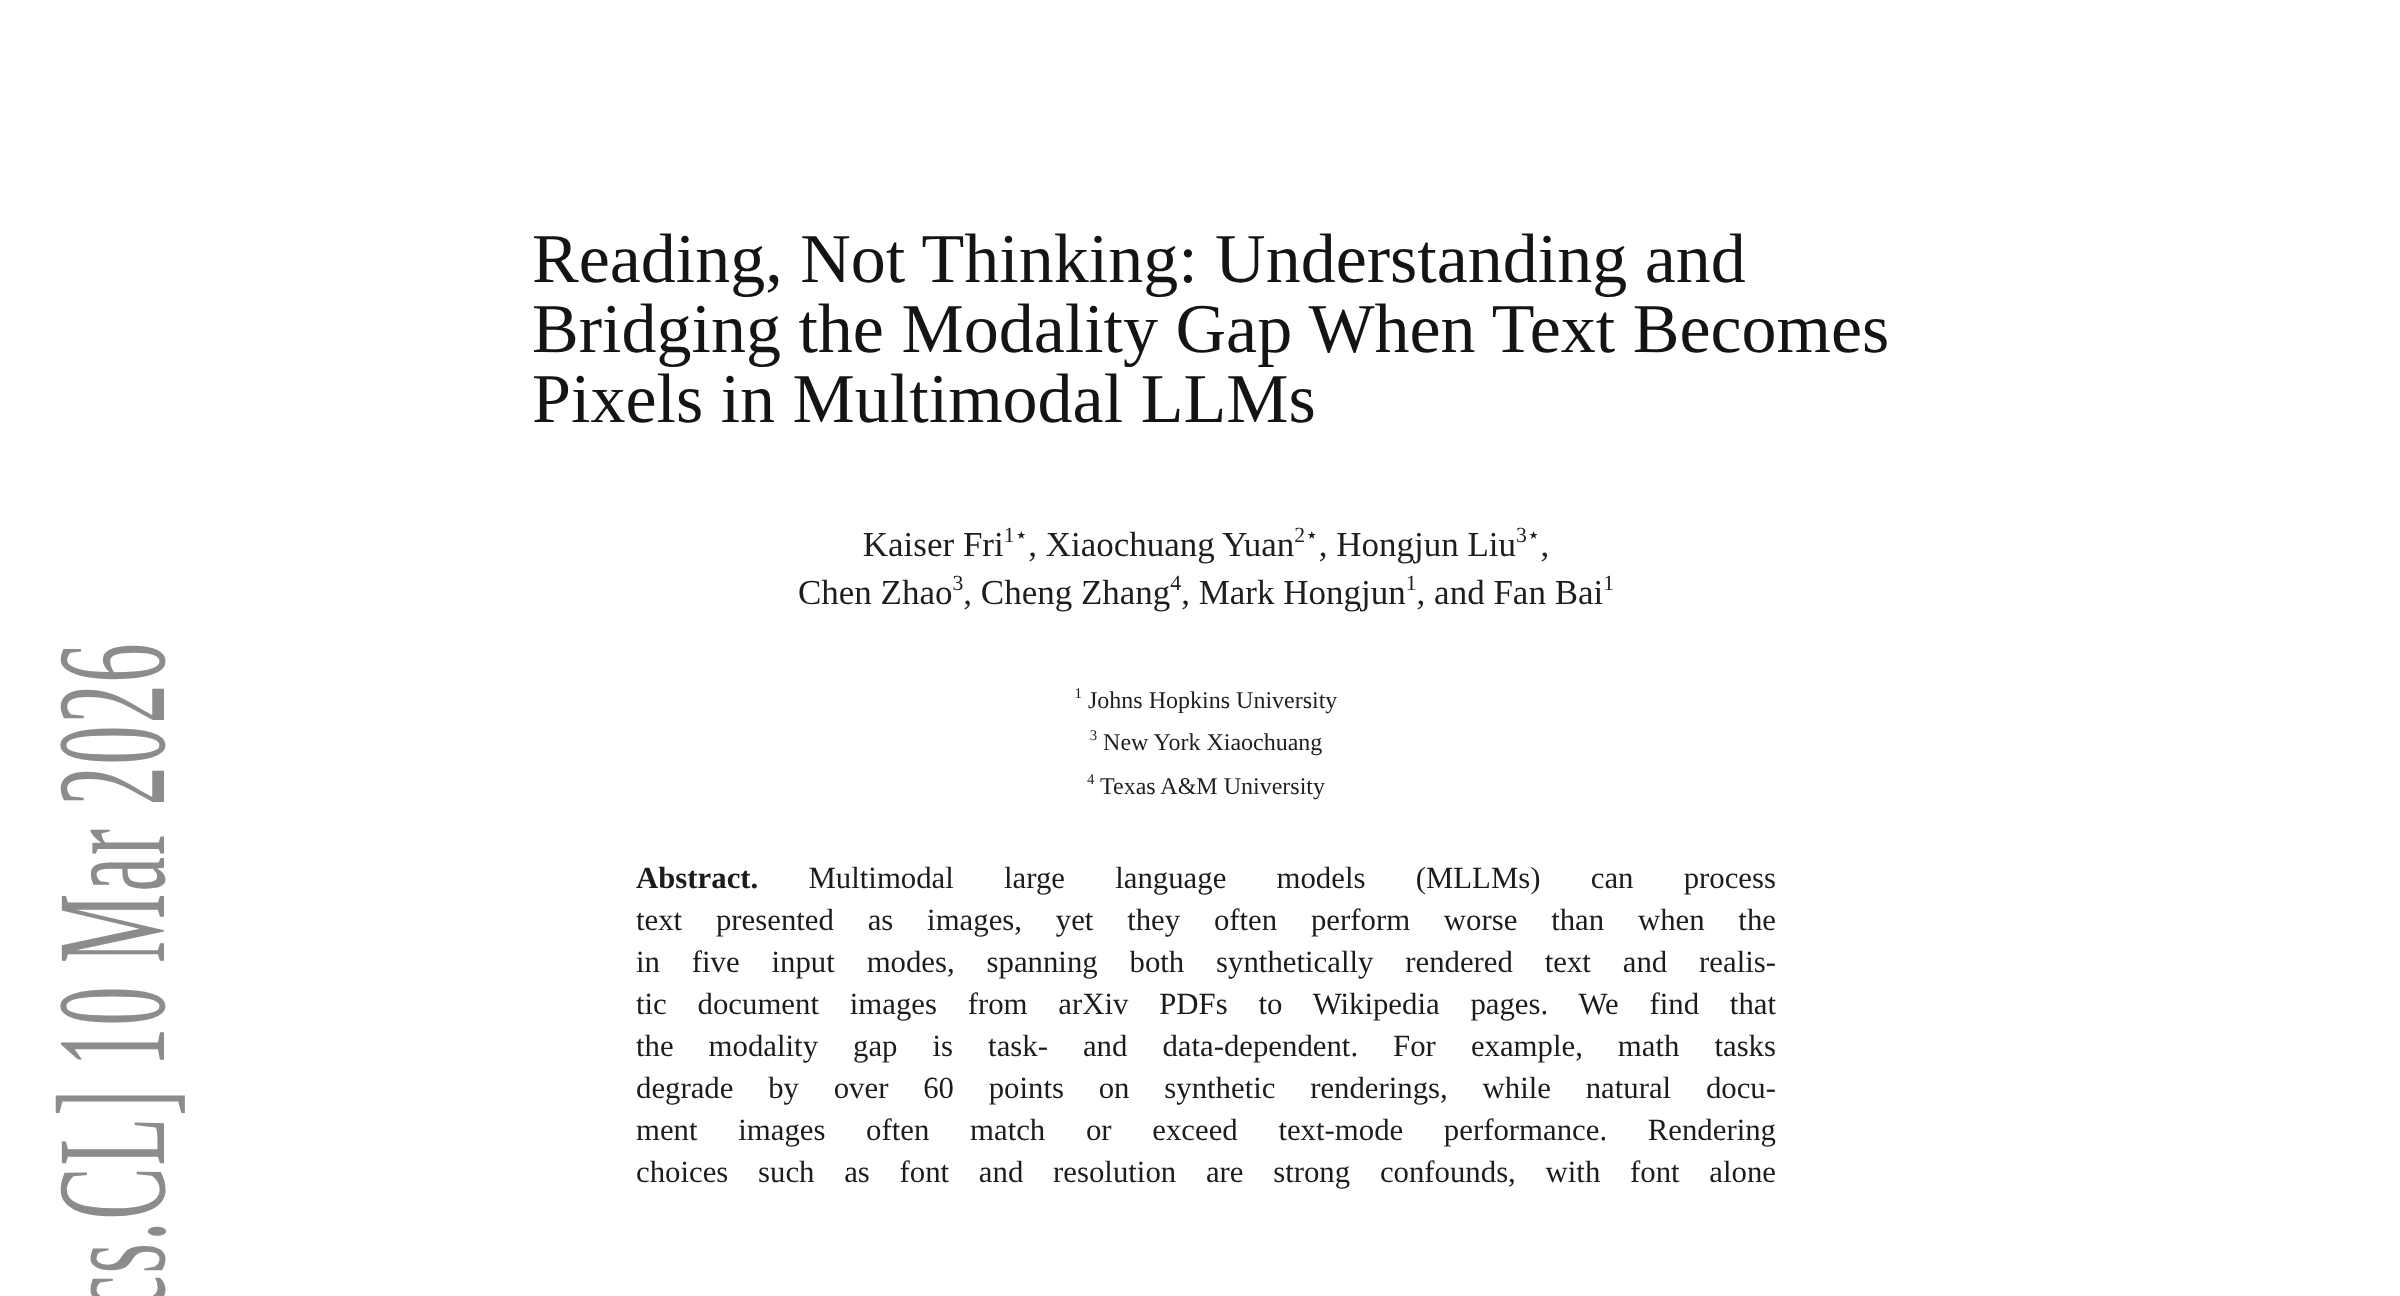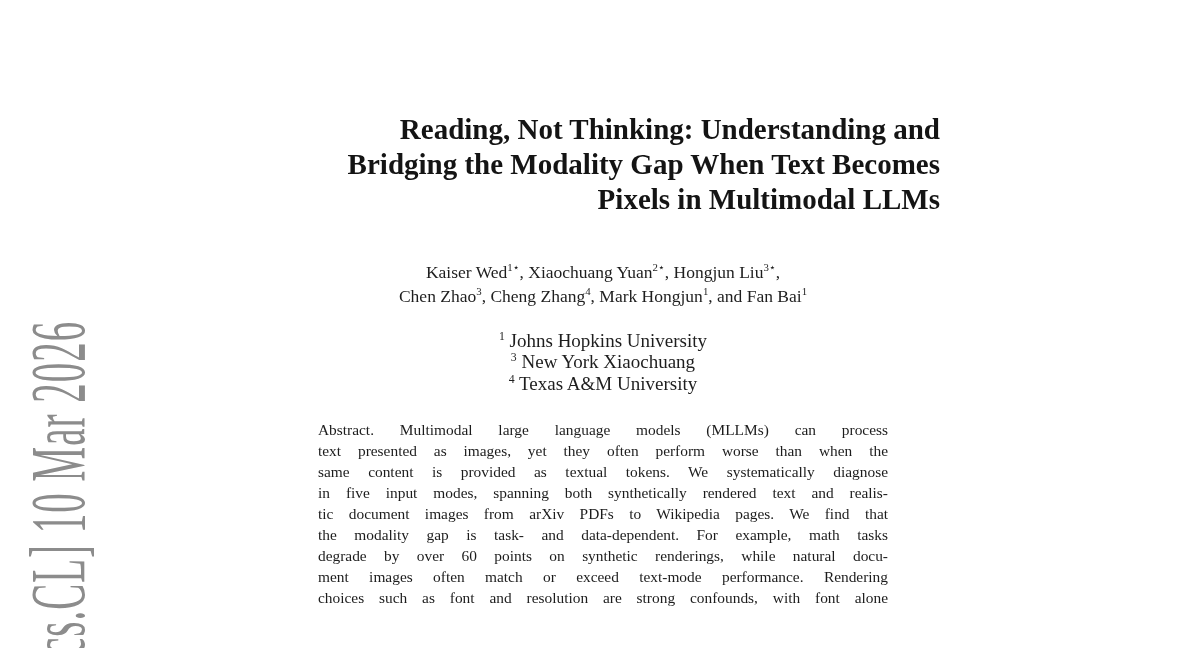--- a/index.html
+++ b/index.html
@@ -27,41 +27,41 @@
 
   .content {
     position: absolute;
     left: 318px; top: 0;
     width: 570px;
   }
 
   .title {
     margin: 112px 0 0 -52px;
     width: 674px;
-    text-align: right;
-    font-weight: bold;
-    font-size: 29px;
+    text-align: left;
+    font-weight: normal;
+    font-size: 35px;
     line-height: 35px;
     color: #141414;
   }
   .title .tline { display: block; white-space: nowrap; }
 
   .authors {
     margin-top: 44px;
     text-align: center;
     font-size: 17.5px;
     line-height: 23.5px;
     white-space: nowrap;
   }
   .author-line { display: block; }
 
   .affils {
-    margin-top: 22px;
+    margin-top: 32px;
     text-align: center;
-    font-size: 19px;
+    font-size: 12px;
     line-height: 21.3px;
   }
   .aff-line { display: block; }
 
   sup.sp {
     font-size: 0.62em;
     vertical-align: super;
     line-height: 0;
   }
 
@@ -69,52 +69,51 @@
     margin-top: 25px;
     font-size: 15.4px;
     line-height: 21px;
     color: #1c1c1c;
   }
   .abs-line {
     text-align: justify;
     text-align-last: justify;
     white-space: nowrap;
   }
-  .abs-label { font-weight: normal; margin-top: 24px; }
+  .abs-label { font-weight: bold; margin-top: 24px; }
 </style>
 </head>
 <body>
 
 <div class="stamp" style="color: rgb(140, 140, 140);">cs.CL] 10 Mar 2026</div>
 
 <main class="content">
 
   <h1 class="title">
     <span class="tline">Reading, Not Thinking: Understanding and</span>
     <span class="tline">Bridging the Modality Gap When Text Becomes</span>
     <span class="tline">Pixels in Multimodal LLMs</span>
   </h1>
 
   <div class="authors">
-    <span class="author-line"><span><span>Kaiser Wed</span><sup class="sp">1⋆</sup><span>, </span></span><span><span>Xiaochuang Yuan</span><sup class="sp">2⋆</sup><span>, </span></span><span><span>Hongjun Liu</span><sup class="sp">3⋆</sup><span>,</span></span>
+    <span class="author-line"><span><span>Kaiser Fri</span><sup class="sp">1⋆</sup><span>, </span></span><span><span>Xiaochuang Yuan</span><sup class="sp">2⋆</sup><span>, </span></span><span><span>Hongjun Liu</span><sup class="sp">3⋆</sup><span>,</span></span>
     </span>
     <span class="author-line"><span><span>Chen Zhao</span><sup class="sp">3</sup><span>, </span></span><span><span>Cheng Zhang</span><sup class="sp">4</sup><span>, </span></span><span><span>Mark Hongjun</span><sup class="sp">1</sup><span>, and </span></span><span><span>Fan Bai</span><sup class="sp">1</sup><span></span></span>
     </span>
   </div>
 
   <div class="affils">
     <span class="aff-line"><sup class="sp">1</sup> <span>Johns Hopkins University</span></span>
     <span class="aff-line"><sup class="sp">3</sup> <span>New York Xiaochuang</span></span>
     <span class="aff-line"><sup class="sp">4</sup> <span>Texas A&amp;M University</span></span>
   </div>
 
   <div class="abstract">
     <div class="abs-line"><span class="abs-label">Abstract.</span> <span>Multimodal large language models (MLLMs) can process</span></div>
     <div class="abs-line">text presented as images, yet they often perform worse than when the</div>
-    <div class="abs-line">same content is provided as textual tokens. We systematically diagnose</div>
     <div class="abs-line">in five input modes, spanning both synthetically rendered text and realis-</div>
     <div class="abs-line">tic document images from arXiv PDFs to Wikipedia pages. We find that</div>
     <div class="abs-line">the modality gap is task- and data-dependent. For example, math tasks</div>
     <div class="abs-line">degrade by over 60 points on synthetic renderings, while natural docu-</div>
     <div class="abs-line">ment images often match or exceed text-mode performance. Rendering</div>
     <div class="abs-line">choices such as font and resolution are strong confounds, with font alone</div>
   </div>
 
 </main>
 

